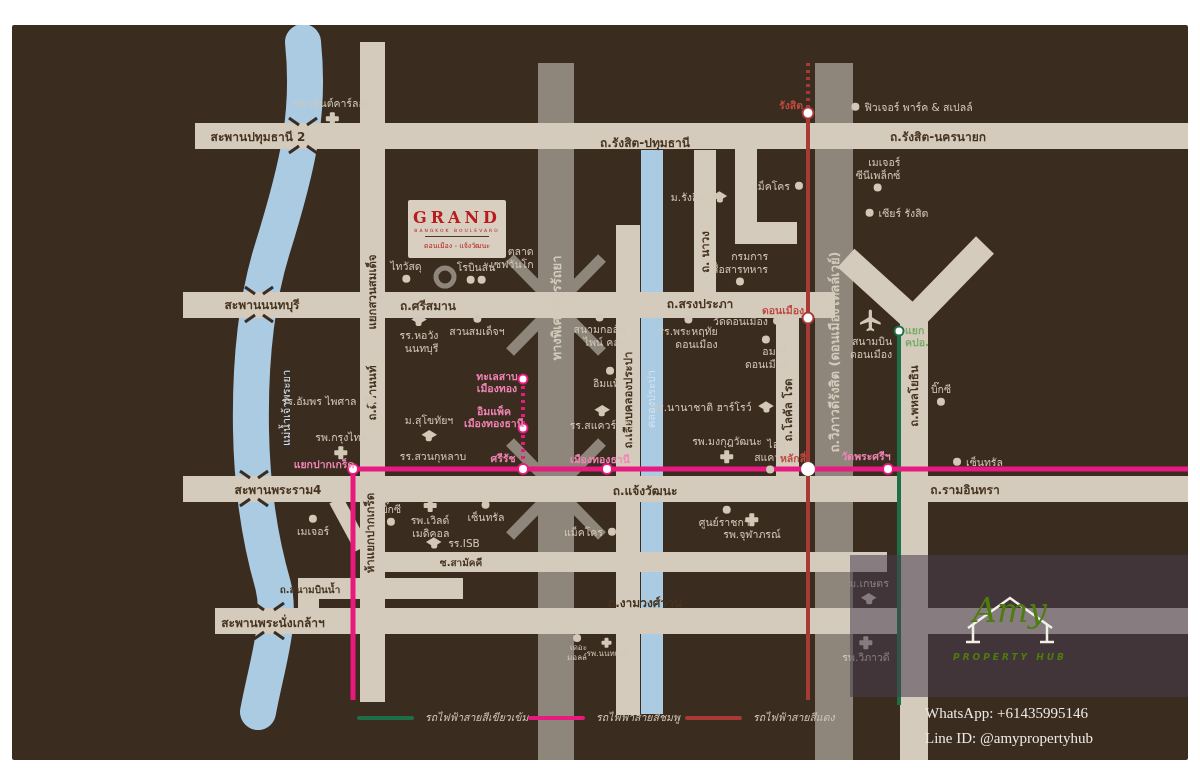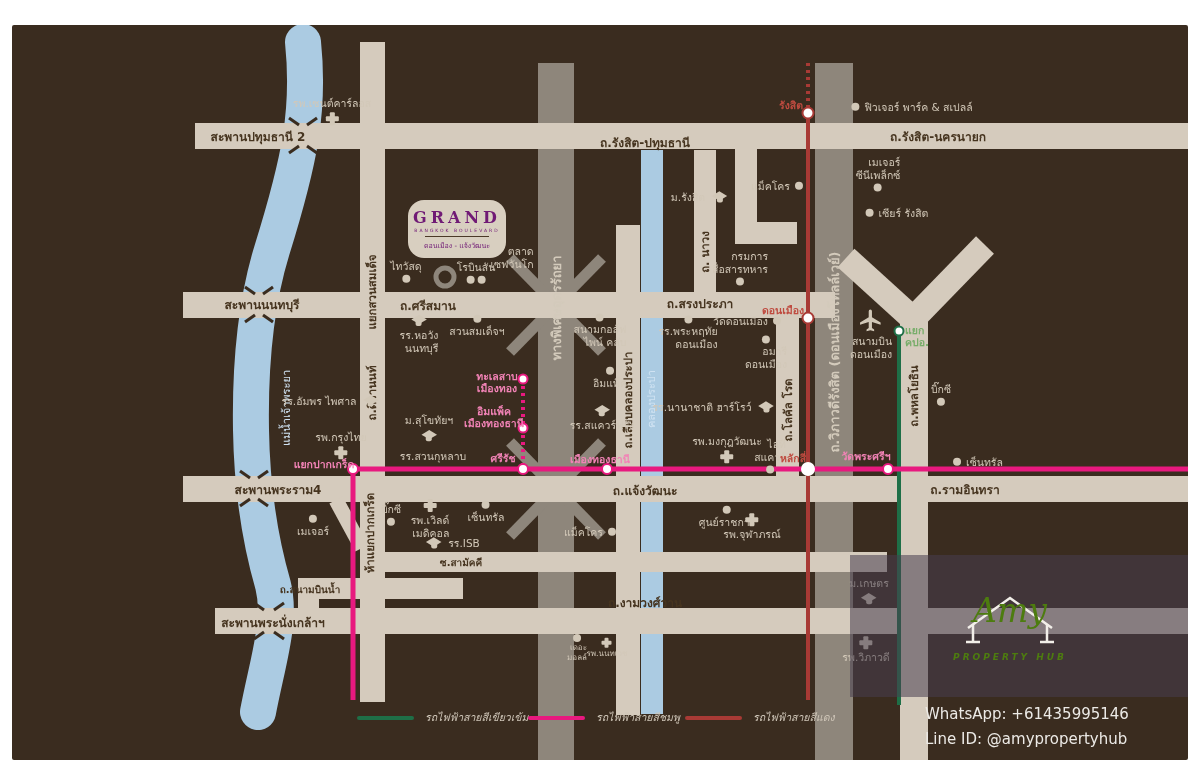--- a/index.html
+++ b/index.html
@@ -31,38 +31,38 @@
   .tiny .cross{width:10px;height:10px;}
   .tiny .cross::before{left:3px;width:4px;height:10px;}
   .tiny .cross::after{top:3px;width:10px;height:4px;}
   .cap{position:relative;width:19px;height:13px;flex:none;}
   .cap::before{content:"";position:absolute;left:4px;top:0;width:11px;height:11px;background:#d2c8b8;
                transform:scaleY(.6) rotate(45deg);}
   .cap::after{content:"";position:absolute;left:6.5px;top:7px;width:6px;height:5px;background:#d2c8b8;
               border-radius:0 0 2px 2px;}
   .plane{flex:none;}
   
-  .brand-card{position:absolute;left:408px;top:200px;width:98px;height:58px;background:#d8cfc0;border-radius:16px;
-              display:flex;flex-direction:column;align-items:center;justify-content:center;color:#701a75;z-index:5;}
+  .brand-card{position:absolute;left:408px;top:200px;width:98px;height:58px;background:#d8cfc0;border-radius:2px;
+              display:flex;flex-direction:column;align-items:center;justify-content:center;color:#b91c1c;z-index:5;}
   .brand-name{font-family:"DejaVu Serif","Liberation Serif",serif;font-size:16px;font-weight:bold;letter-spacing:4px;}
   .brand-sub{font-size:4.5px;letter-spacing:2px;margin-top:1px;}
   .brand-div{width:64px;border-top:1px solid #4a3927;margin:3px 0;}
   .brand-tag{font-size:7px;}
   
   .overlay{position:absolute;left:850px;top:555px;width:338px;height:142px;background:rgba(71,62,79,.55);z-index:7;}
   .amy{position:absolute;left:940px;top:566px;width:140px;height:108px;z-index:8;color:#4d7c0f;text-align:center;}
   .amy-script{position:absolute;left:50%;top:44px;transform:translate(-50%,-50%);
               font-family:"DejaVu Serif","Liberation Serif",serif;font-style:italic;font-size:33px;}
   .amy-sub{position:absolute;left:0;right:0;top:86px;font-size:9px;font-weight:bold;letter-spacing:3px;font-style:italic;}
   
   .leg{position:absolute;top:709px;display:flex;align-items:center;gap:11px;z-index:6;font-style:italic;}
   .sw{width:57px;height:4px;border-radius:2px;flex:none;}
   .sw.g{background:#1e6f47;}.sw.p{background:#e8197f;}.sw.r{background:#a83a35;}
   .leg span{color:#cfc6b8;font-size:10.5px;white-space:nowrap;}
-  .contact{position:absolute;left:925px;color:#eceae6;font-size:15px;z-index:8;white-space:nowrap;}
+  .contact{position:absolute;left:925px;color:#eceae6;font-size:15px;z-index:8;white-space:nowrap;font-family:Liberation Serif, serif;}
 </style>
 </head>
 <body>
 
 <div id="map"></div>
 
 <svg id="geo" viewBox="0 0 1200 774">
   <defs>
       <clipPath id="mapclip">
         <rect x="12" y="25" width="1176" height="735"></rect>

